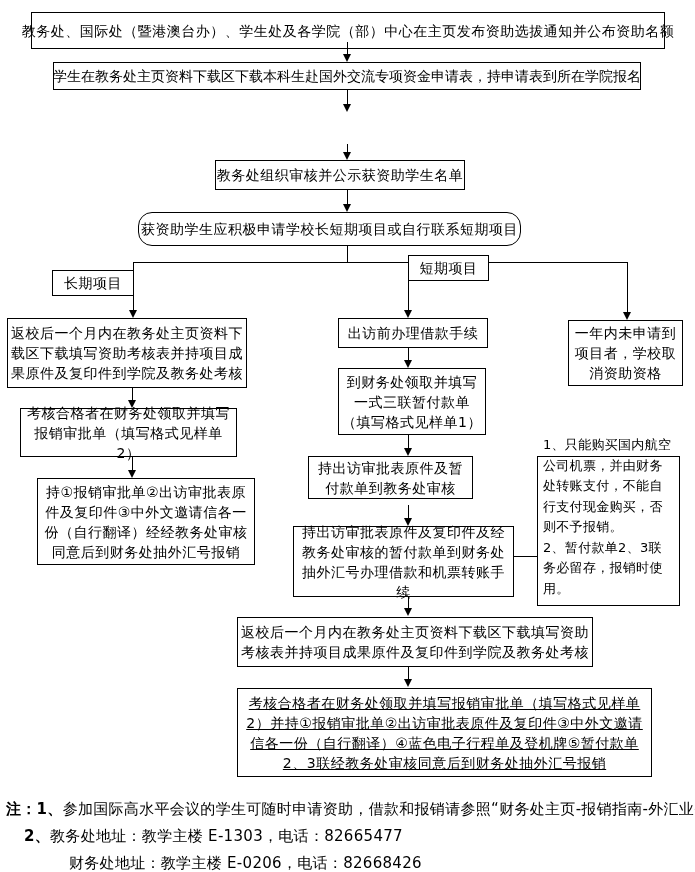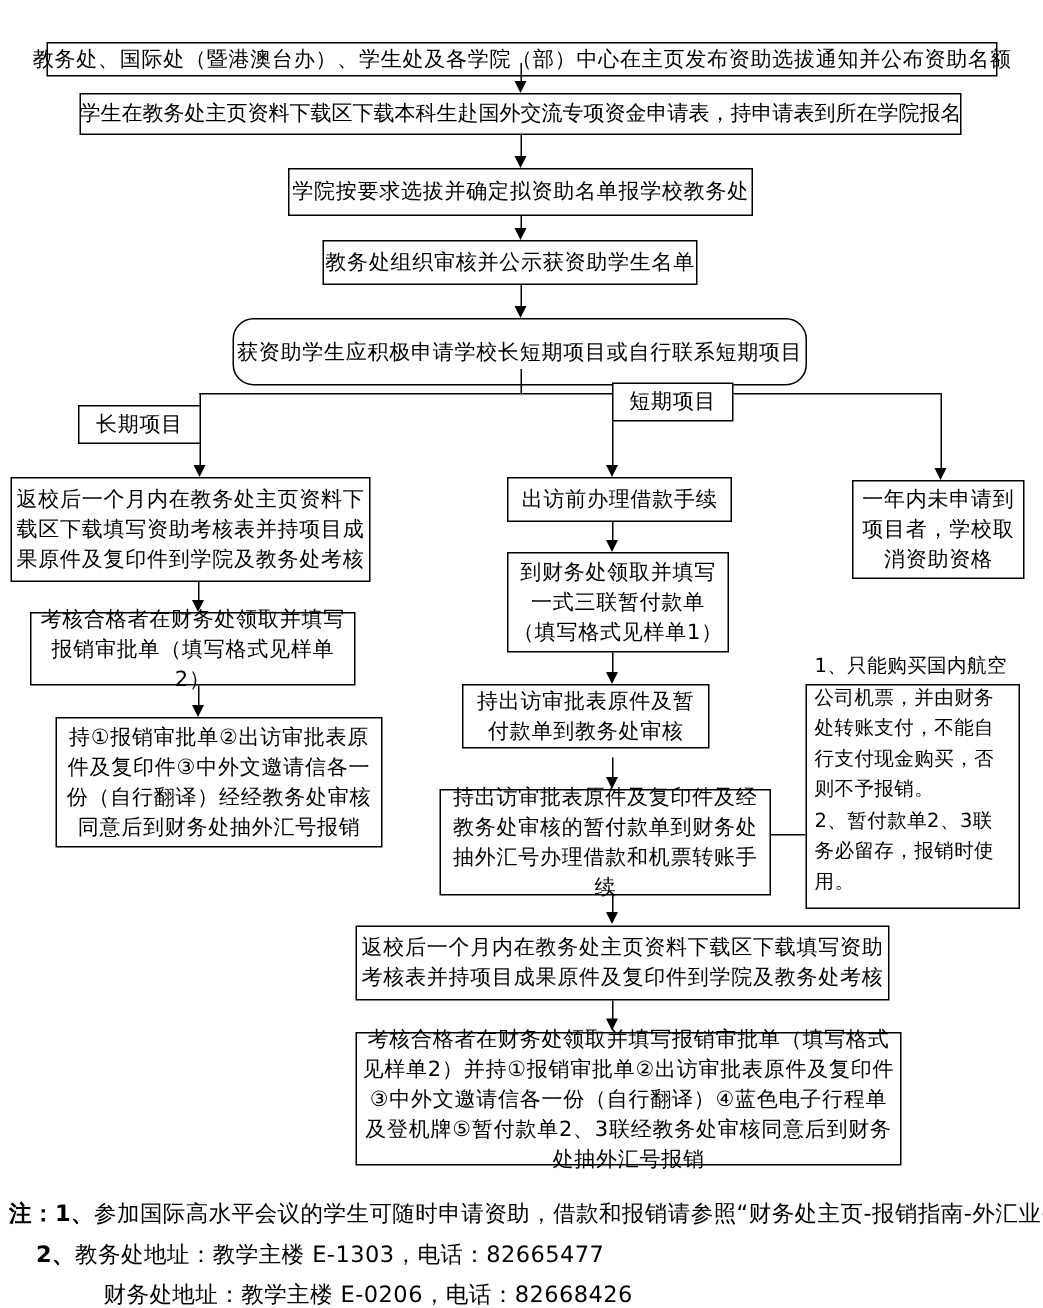--- a/index.html
+++ b/index.html
@@ -42,41 +42,40 @@
   .footnotes .num{font-weight:bold;}
   .fn-row{white-space:nowrap;}
   .fn-indent1{padding-left:18px;}
   .fn-indent2{padding-left:63px;}
 </style>
 </head>
 <body>
 
 <div id="canvas">
 
-  <div class="box single" style="left:31px;top:28px;width:634px;height:23px;">教务处、国际处（暨港澳台办）、学生处及各学院（部）中心在主页发布资助选拔通知并公布资助名额</div>
+  <div class="box single" style="left:31px;top:12px;width:634px;height:37px;">教务处、国际处（暨港澳台办）、学生处及各学院（部）中心在主页发布资助选拔通知并公布资助名额</div>
 
   <div class="vline" style="left:347px;top:42px;height:13px;"></div>
   <div class="ah" style="left:343px;top:54px;"></div>
 
   <div class="box single" style="left:53px;top:62px;width:588px;height:28px;letter-spacing:0;">学生在教务处主页资料下载区下载本科生赴国外交流专项资金申请表，持申请表到所在学院报名</div>
 
   <div class="vline" style="left:347px;top:90px;height:14px;"></div>
   <div class="ah" style="left:343px;top:104px;"></div>
 
-  <div class="box single" style="left:192px;top:112px;width:310px;height:32px;">学院按要求选拔并确定拟资助名单报学校教务处</div>
 
   <div class="vline" style="left:347px;top:144px;height:9px;"></div>
   <div class="ah" style="left:343px;top:152px;"></div>
 
   <div class="box single" style="left:215px;top:160px;width:250px;height:30px;">教务处组织审核并公示获资助学生名单</div>
 
   <div class="vline" style="left:347px;top:190px;height:15px;"></div>
   <div class="ah" style="left:343px;top:204px;"></div>
 
-  <div class="box single" style="left:155px;top:212px;width:383px;height:45px;border-radius:14px;">获资助学生应积极申请学校长短期项目或自行联系短期项目</div>
+  <div class="box single" style="left:138px;top:212px;width:383px;height:34px;border-radius:14px;">获资助学生应积极申请学校长短期项目或自行联系短期项目</div>
 
   <div class="vline" style="left:347px;top:246px;height:16px;"></div>
   <div class="hline" style="left:133px;top:262px;width:494px;"></div>
 
   <div class="vline" style="left:133px;top:262px;height:48px;"></div>
   <div class="ah" style="left:129px;top:310px;"></div>
 
   <div class="vline" style="left:408px;top:262px;height:48px;"></div>
   <div class="ah" style="left:404px;top:310px;"></div>
 
@@ -119,21 +118,21 @@
   <div class="hline" style="left:514px;top:556px;width:23px;"></div>
 
   <div class="vline" style="left:408px;top:597px;height:12px;"></div>
   <div class="ah" style="left:404px;top:608px;"></div>
 
   <div class="box" style="left:237px;top:617px;width:356px;height:50px;">返校后一个月内在教务处主页资料下载区下载填写资助考核表并持项目成果原件及复印件到学院及教务处考核</div>
 
   <div class="vline" style="left:408px;top:667px;height:13px;"></div>
   <div class="ah" style="left:404px;top:679px;"></div>
 
-  <div class="box" style="left:237px;top:688px;width:364px;height:89px;">考核合格者在财务处领取并填写报销审批单（填写格式见样单2）并持①报销审批单②出访审批表原件及复印件③中外文邀请信各一份（自行翻译）④蓝色电子行程单及登机牌⑤暂付款单2、3联经教务处审核同意后到财务处抽外汇号报销</div>
+  <div class="box" style="left:237px;top:688px;width:415px;height:89px;text-decoration:underline;">考核合格者在财务处领取并填写报销审批单（填写格式见样单2）并持①报销审批单②出访审批表原件及复印件③中外文邀请信各一份（自行翻译）④蓝色电子行程单及登机牌⑤暂付款单2、3联经教务处审核同意后到财务处抽外汇号报销</div>
 
   <div class="box" style="left:568px;top:320px;width:115px;height:66px;">一年内未申请到项目者，学校取消资助资格</div>
 
   <div class="box note" style="left:537px;top:456px;width:143px;height:150px;">
     <div>
       <span>1、只能购买国内航空公司机票，并由财务处转账支付，不能自行支付现金购买，否则不予报销。</span>
       <br>
       <span>2、暂付款单2、3联务必留存，报销时使用。</span>
     </div>
   </div>

